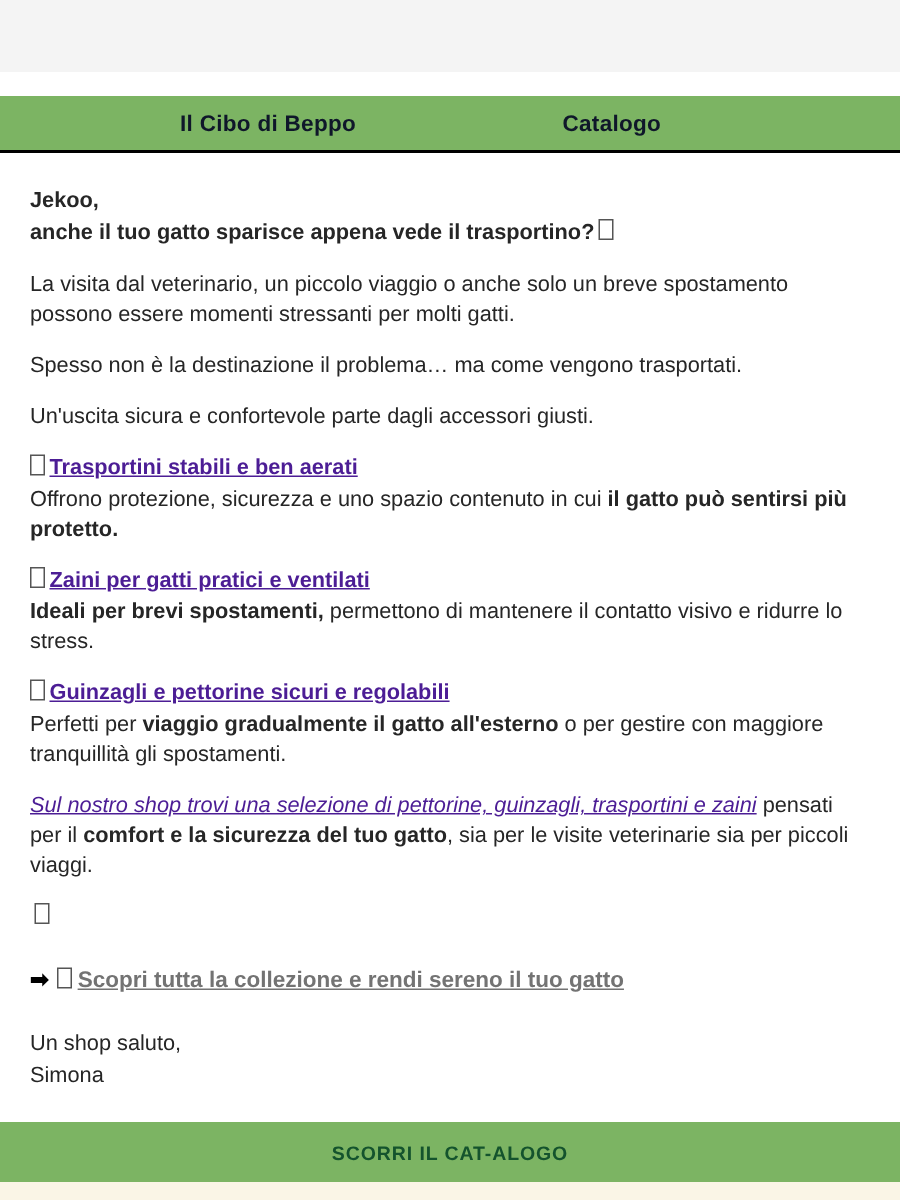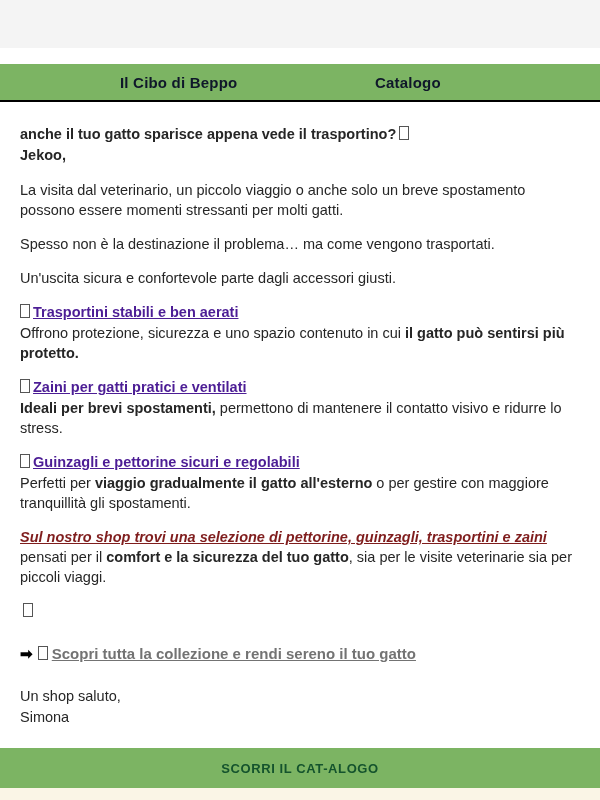--- a/index.html
+++ b/index.html
@@ -96,22 +96,22 @@
     vertical-align: -1px;
     margin-left: 3px;
     background: transparent;
   }
   .glink {
     color: #4c1d95;
     font-weight: bold;
     text-decoration: underline;
   }
   .glink-italic {
-    color: #7f1d1d;
-    font-weight: bold;
+    color: #4c1d95;
+    font-weight: normal;
     font-style: italic;
     text-decoration: underline;
   }
   .b { font-weight: bold; }
   .ricorda {
     font-weight: bold;
     font-size: 15px;
     margin: 0 0 22px 0;
   }
   .cta-line {
@@ -171,22 +171,22 @@
 
   <div class="nav-bar">
     <span class="nav-item nav-brand">Il Cibo di Beppo</span>
     <span class="nav-item nav-catalog">Catalogo</span>
   </div>
   <div class="nav-divider"></div>
 
   <div class="content">
 
     <div class="greeting">
+      <span class="line">Jekoo,</span>
       <span class="line"><span>anche il tuo gatto sparisce appena vede il trasportino?</span><span class="tofu-inline"></span></span>
-      <span class="line">Jekoo,</span>
     </div>
 
     <p class="para">La visita dal veterinario, un piccolo viaggio o anche solo un breve spostamento possono essere momenti stressanti per molti gatti.</p>
     <p class="para">Spesso non è la destinazione il problema… ma come vengono trasportati.</p>
     <p class="para">Un'uscita sicura e confortevole parte dagli accessori giusti.</p>
 
     <div class="section">
       <span class="section-head"><span class="tofu"></span><a class="glink" href="#">Trasportini stabili e ben aerati</a></span>
       <span>Offrono protezione, sicurezza e uno spazio contenuto in cui </span><span class="b">il gatto può sentirsi più protetto.</span><span></span>
     </div>

